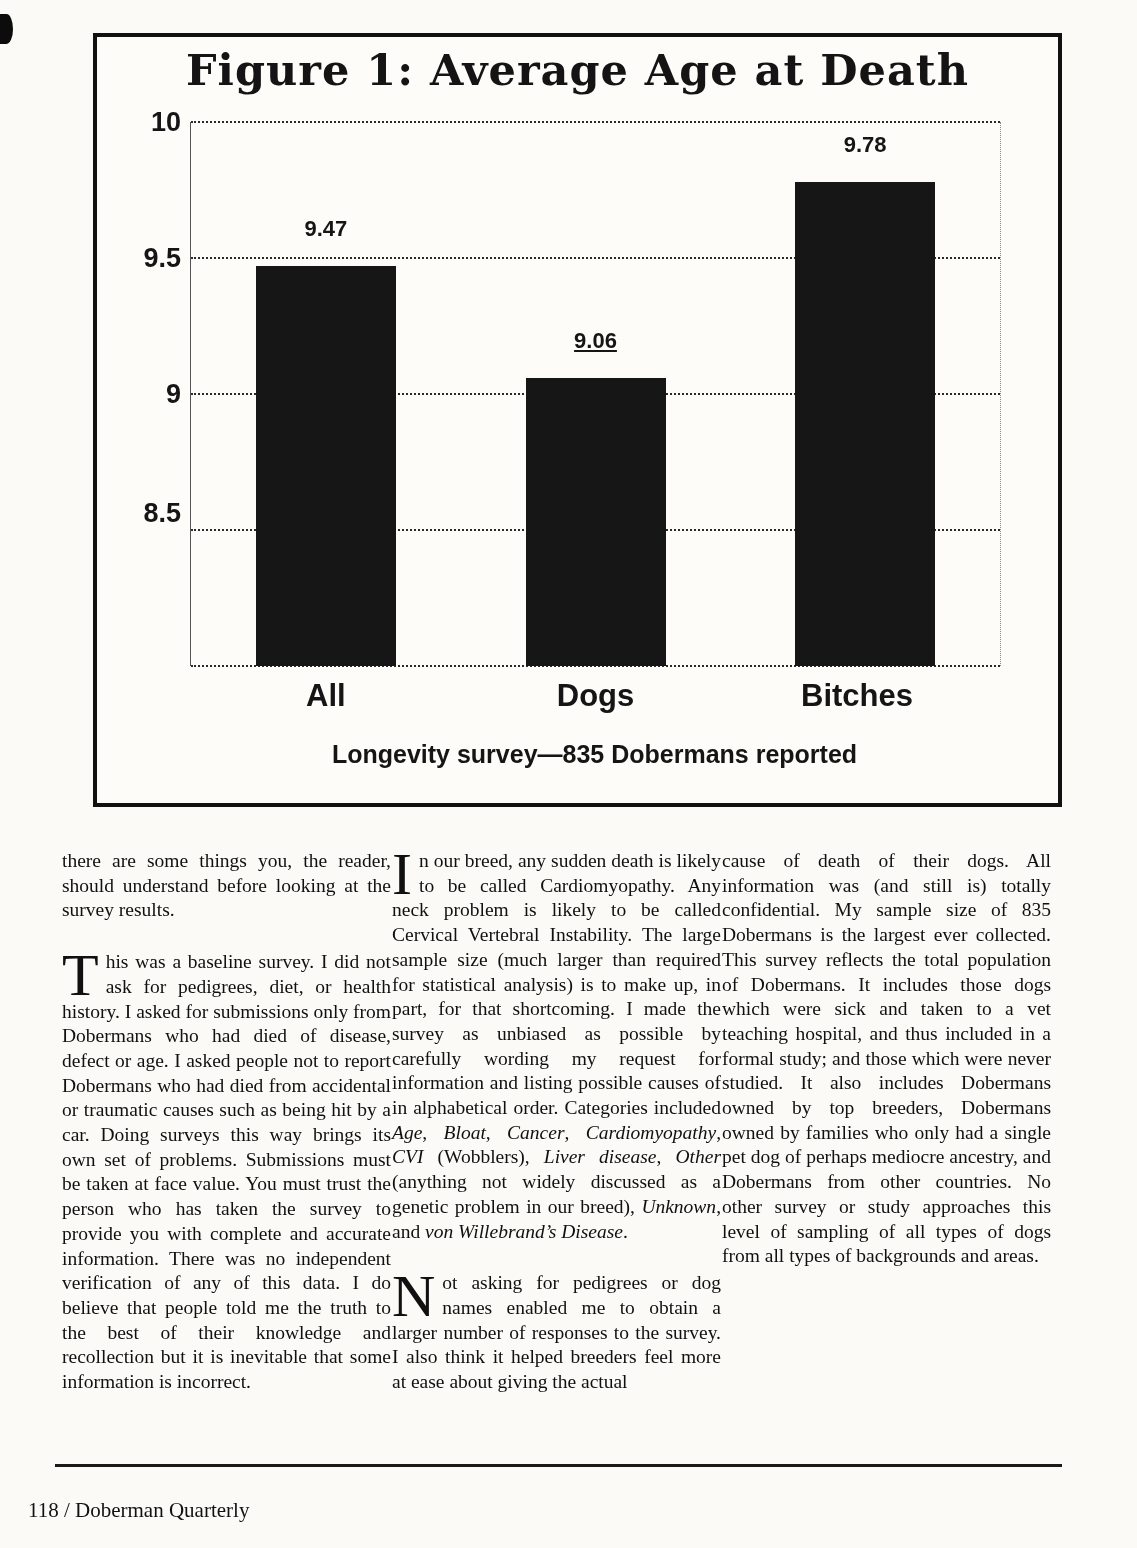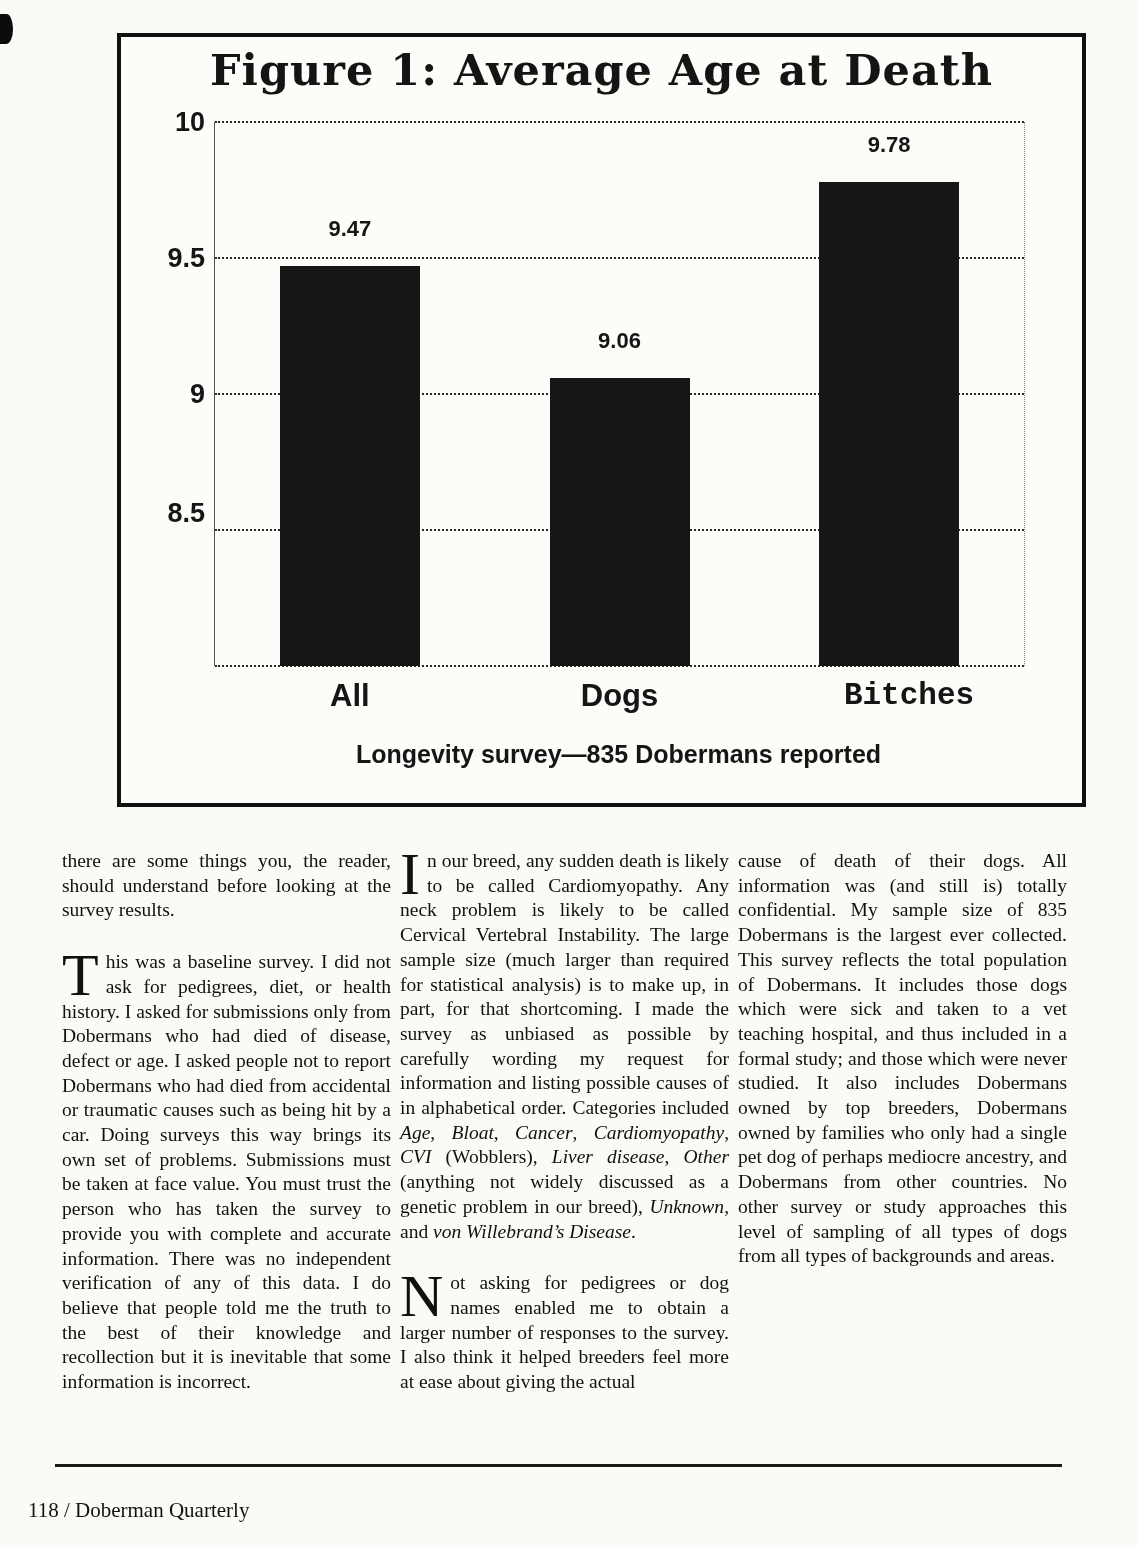--- a/index.html
+++ b/index.html
@@ -20,21 +20,20 @@
     border-radius: 0 60% 60% 0;
   }
   
   .figure-box {
     position: absolute;
     left: 93px; top: 33px;
     width: 969px; height: 774px;
     border: 4px solid #111;
     background: #fdfcf9;
     box-sizing: border-box;
-    margin-left: 24px;
   }
   .chart-title {
     position: absolute;
     left: 0; top: 8px;
     width: 100%;
     text-align: center;
     font-family: "DejaVu Serif", serif;
     font-weight: 700;
     font-size: 43px;
     letter-spacing: 1px;
@@ -99,21 +98,21 @@
     font-weight: 700;
     font-size: 25px;
     color: #151515;
   }
   
   .article {
     position: absolute;
     left: 62px; top: 849px;
     width: 1021px;
     display: flex;
-    gap: 9px;
+    gap: 1px;
   }
   .column {
     flex: 0 0 329px;
     width: 329px;
   }
   .column p {
     margin: 0;
     font-size: 19.5px;
     line-height: 24.7px;
     text-align: justify;
@@ -158,25 +157,25 @@
         <div class="gridline" style="top: 407px;"></div>
         <div class="gridline" style="top: 543px;"></div>
         <div class="ytick" style="top: -19px;">10</div>
         <div class="ytick" style="top: 117px;">9.5</div>
         <div class="ytick" style="top: 253px;">9</div>
         <div class="ytick" style="top: 372px;">8.5</div>
         <div class="bar" style="left: 64.8333px; top: 144.16px; height: 399.84px; background: rgb(22, 22, 22);"></div>
         <div class="val" style="left: 54.8333px; top: 94.16px;">9.47</div>
         <div class="cat" style="left: 34.8333px;">All</div>
         <div class="bar" style="left: 334.5px; top: 255.68px; height: 288.32px; background: rgb(22, 22, 22);"></div>
-        <div class="val" style="left: 324.5px; top: 205.68px;">9.06</div>
+        <div class="val" style="left: 324.5px; top: 205.68px; text-decoration: underline;">9.06</div>
         <div class="cat" style="left: 304.5px;">Dogs</div>
         <div class="bar" style="left: 604.167px; top: 59.84px; height: 484.16px; background: rgb(22, 22, 22);"></div>
         <div class="val" style="left: 594.167px; top: 9.84px;">9.78</div>
-        <div class="cat" style="left: 594px; font-family: Liberation Mono, monospace;">Bitches</div>
+        <div class="cat" style="left: 566px;">Bitches</div>
       </div>
     <div class="caption">Longevity survey—835 Dobermans reported</div>
   </div>
 
   <div class="article" id="article">
       <div class="column">
         <p class=""><span class="">there are some things you, the reader, should understand before looking at the survey results.</span></p>
         <p class=""><span class="dropcap">T</span><span class="">his was a baseline survey. I did not ask for pedigrees, diet, or health history. I asked for submissions only from Dobermans who had died of disease, defect or age. I asked people not to report Dobermans who had died from accidental or traumatic causes such as being hit by a car. Doing surveys this way brings its own set of problems. Submissions must be taken at face value. You must trust the person who has taken the survey to provide you with complete and accurate information. There was no independent verification of any of this data. I do believe that people told me the truth to the best of their knowledge and recollection but it is inevitable that some information is incorrect.</span></p>
       </div>
       <div class="column">

